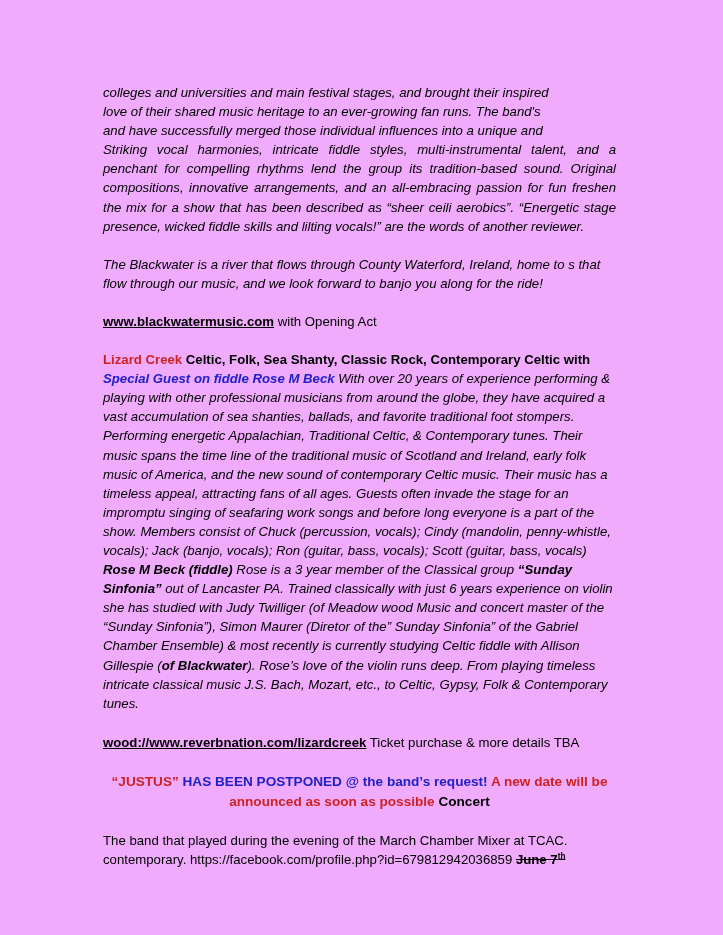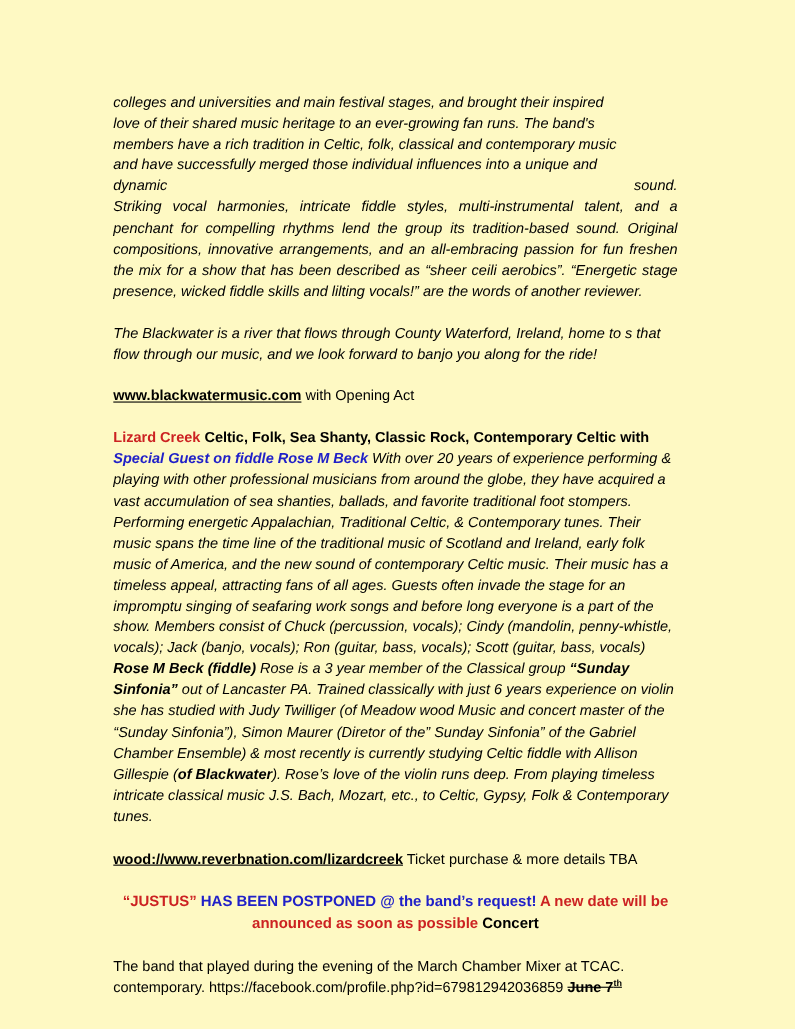--- a/index.html
+++ b/index.html
@@ -13,21 +13,21 @@
     position: relative;
     font-family: "Liberation Sans", sans-serif;
     color: #000000;
     -webkit-font-smoothing: antialiased;
   }
   .page {
     position: absolute;
     left: 0; top: 0;
     width: 723px;
     height: 935px;
-    background: #fef9c3;
+    background: #f0abfc;
     overflow: hidden;
   }
   .content {
     position: absolute;
     left: 103px;
     top: 83px;
     width: 513px;
   }
   p {
     margin: 0;
@@ -57,26 +57,21 @@
   }
 </style>
 </head>
 <body>
 
 <div class="page">
   <div class="content">
 
     <p class="just ital">colleges and universities and main festival stages, and brought their inspired</p>
     <p class="just ital">love of their shared music heritage to an ever-growing fan runs. The band's</p>
-    <p class="just ital">members have a rich tradition in Celtic, folk, classical and contemporary music</p>
     <p class="just ital">and have successfully merged those individual influences into a unique and</p>
-    <p class="ital" style="display:flex; justify-content:space-between;">
-      <span>dynamic</span>
-      <span>sound.</span>
-    </p>
 
     <p class="just ital">Striking vocal harmonies, intricate fiddle styles, multi-instrumental talent, and a penchant for compelling rhythms lend the group its tradition-based sound. Original compositions, innovative arrangements, and an all-embracing passion for fun freshen the mix for a show that has been described as “sheer ceili aerobics”. “Energetic stage presence, wicked fiddle skills and lilting vocals!” are the words of another reviewer.</p>
 
     <div class="gap-sm"></div>
 
     <p class="left ital">The Blackwater is a river that flows through County Waterford, Ireland, home to s that flow through our music, and we look forward to banjo you along for the ride!</p>
 
     <div class="gap-sm"></div>
 
     <p class="left">

